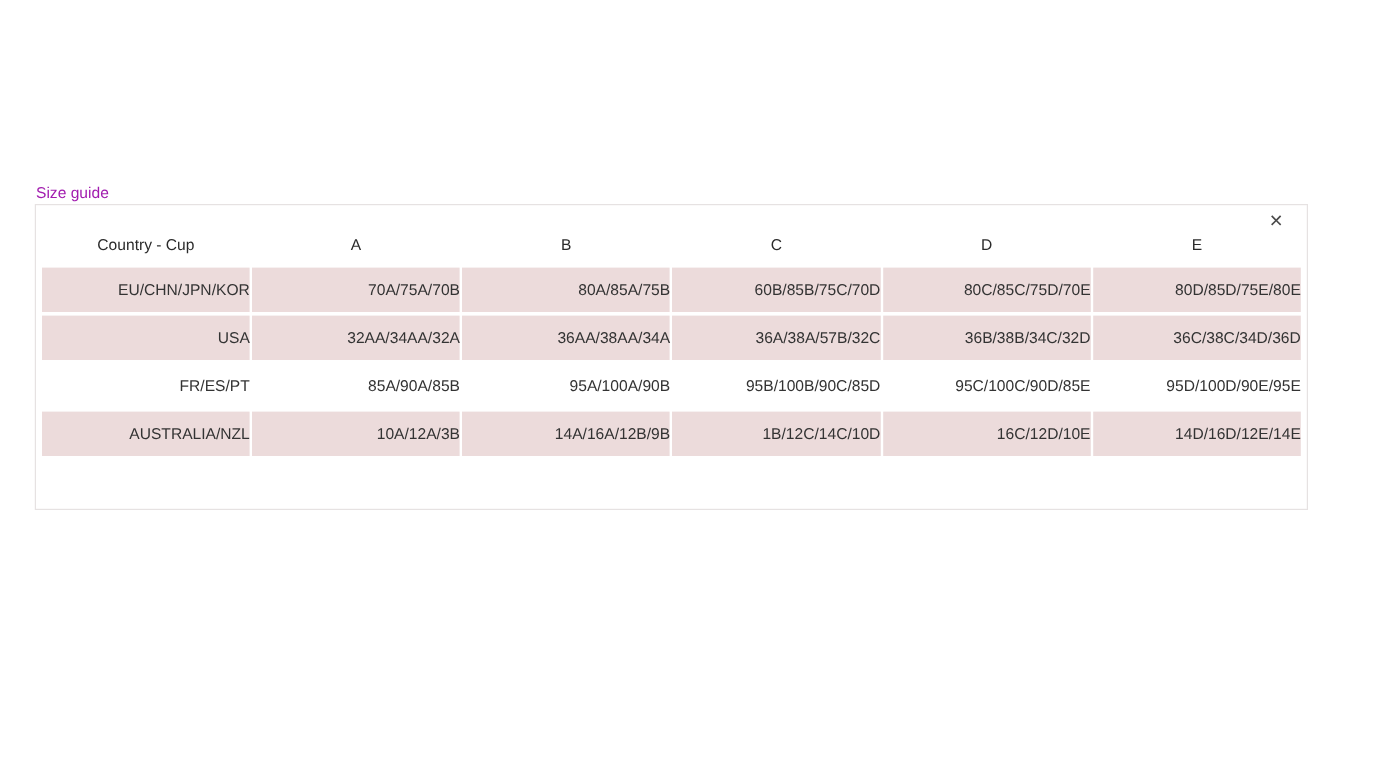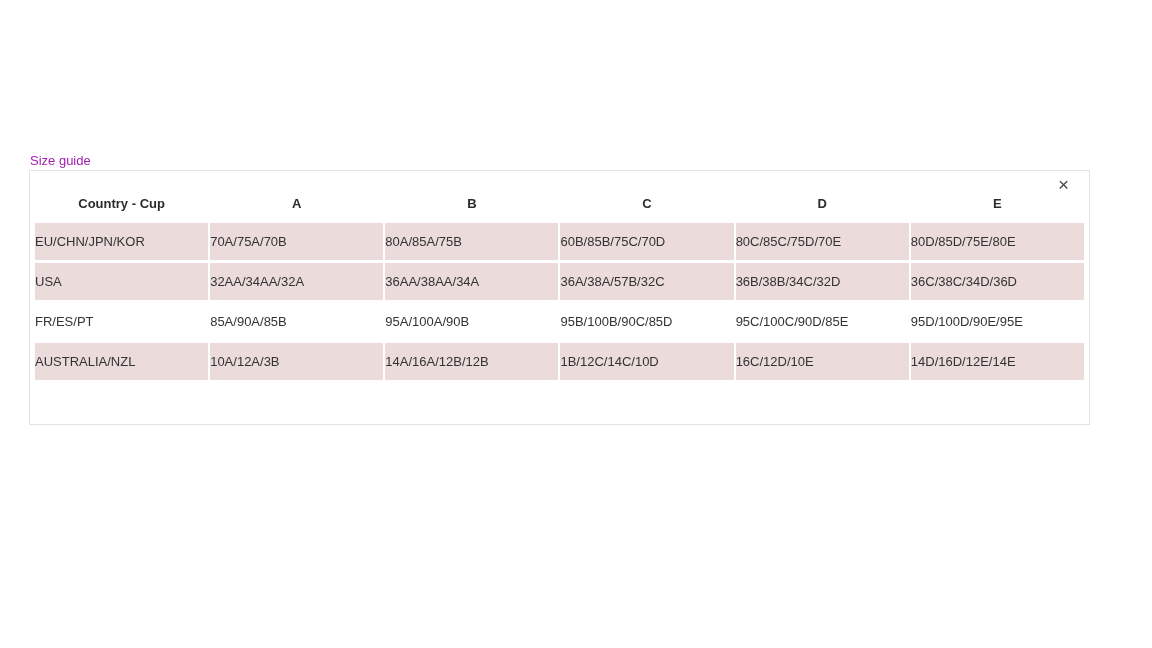--- a/index.html
+++ b/index.html
@@ -36,32 +36,32 @@
   }
   table.size-table {
     table-layout: fixed;
     width: 1053px;
     margin: 0 auto;
     border-collapse: separate;
     border-spacing: 2px 3px;
   }
   .size-table th {
     height: 46px;
-    font-weight: bold;
+    font-weight: normal;
     font-size: 13px;
     color: #2b2b2b;
     text-align: center;
     vertical-align: middle;
     padding-top: 12px;
   }
   .size-table td {
     height: 37px;
     font-size: 13px;
     color: #333333;
-    text-align: left;
+    text-align: right;
     vertical-align: middle;
     white-space: nowrap;
     margin-top: 41px;
   }
   tr.highlight td { background: #ecdbdb; }
 </style>
 </head>
 <body>
 
 <div class="page-title">Size guide</div>
@@ -101,20 +101,20 @@
         <td>FR/ES/PT</td>
         <td>85A/90A/85B</td>
         <td>95A/100A/90B</td>
         <td>95B/100B/90C/85D</td>
         <td>95C/100C/90D/85E</td>
         <td>95D/100D/90E/95E</td>
       </tr>
       <tr class="highlight">
         <td>AUSTRALIA/NZL</td>
         <td>10A/12A/3B</td>
-        <td>14A/16A/12B/12B</td>
+        <td>14A/16A/12B/9B</td>
         <td>1B/12C/14C/10D</td>
         <td>16C/12D/10E</td>
         <td>14D/16D/12E/14E</td>
       </tr>
     </tbody>
   </table>
 </div>
 
 </body></html>

